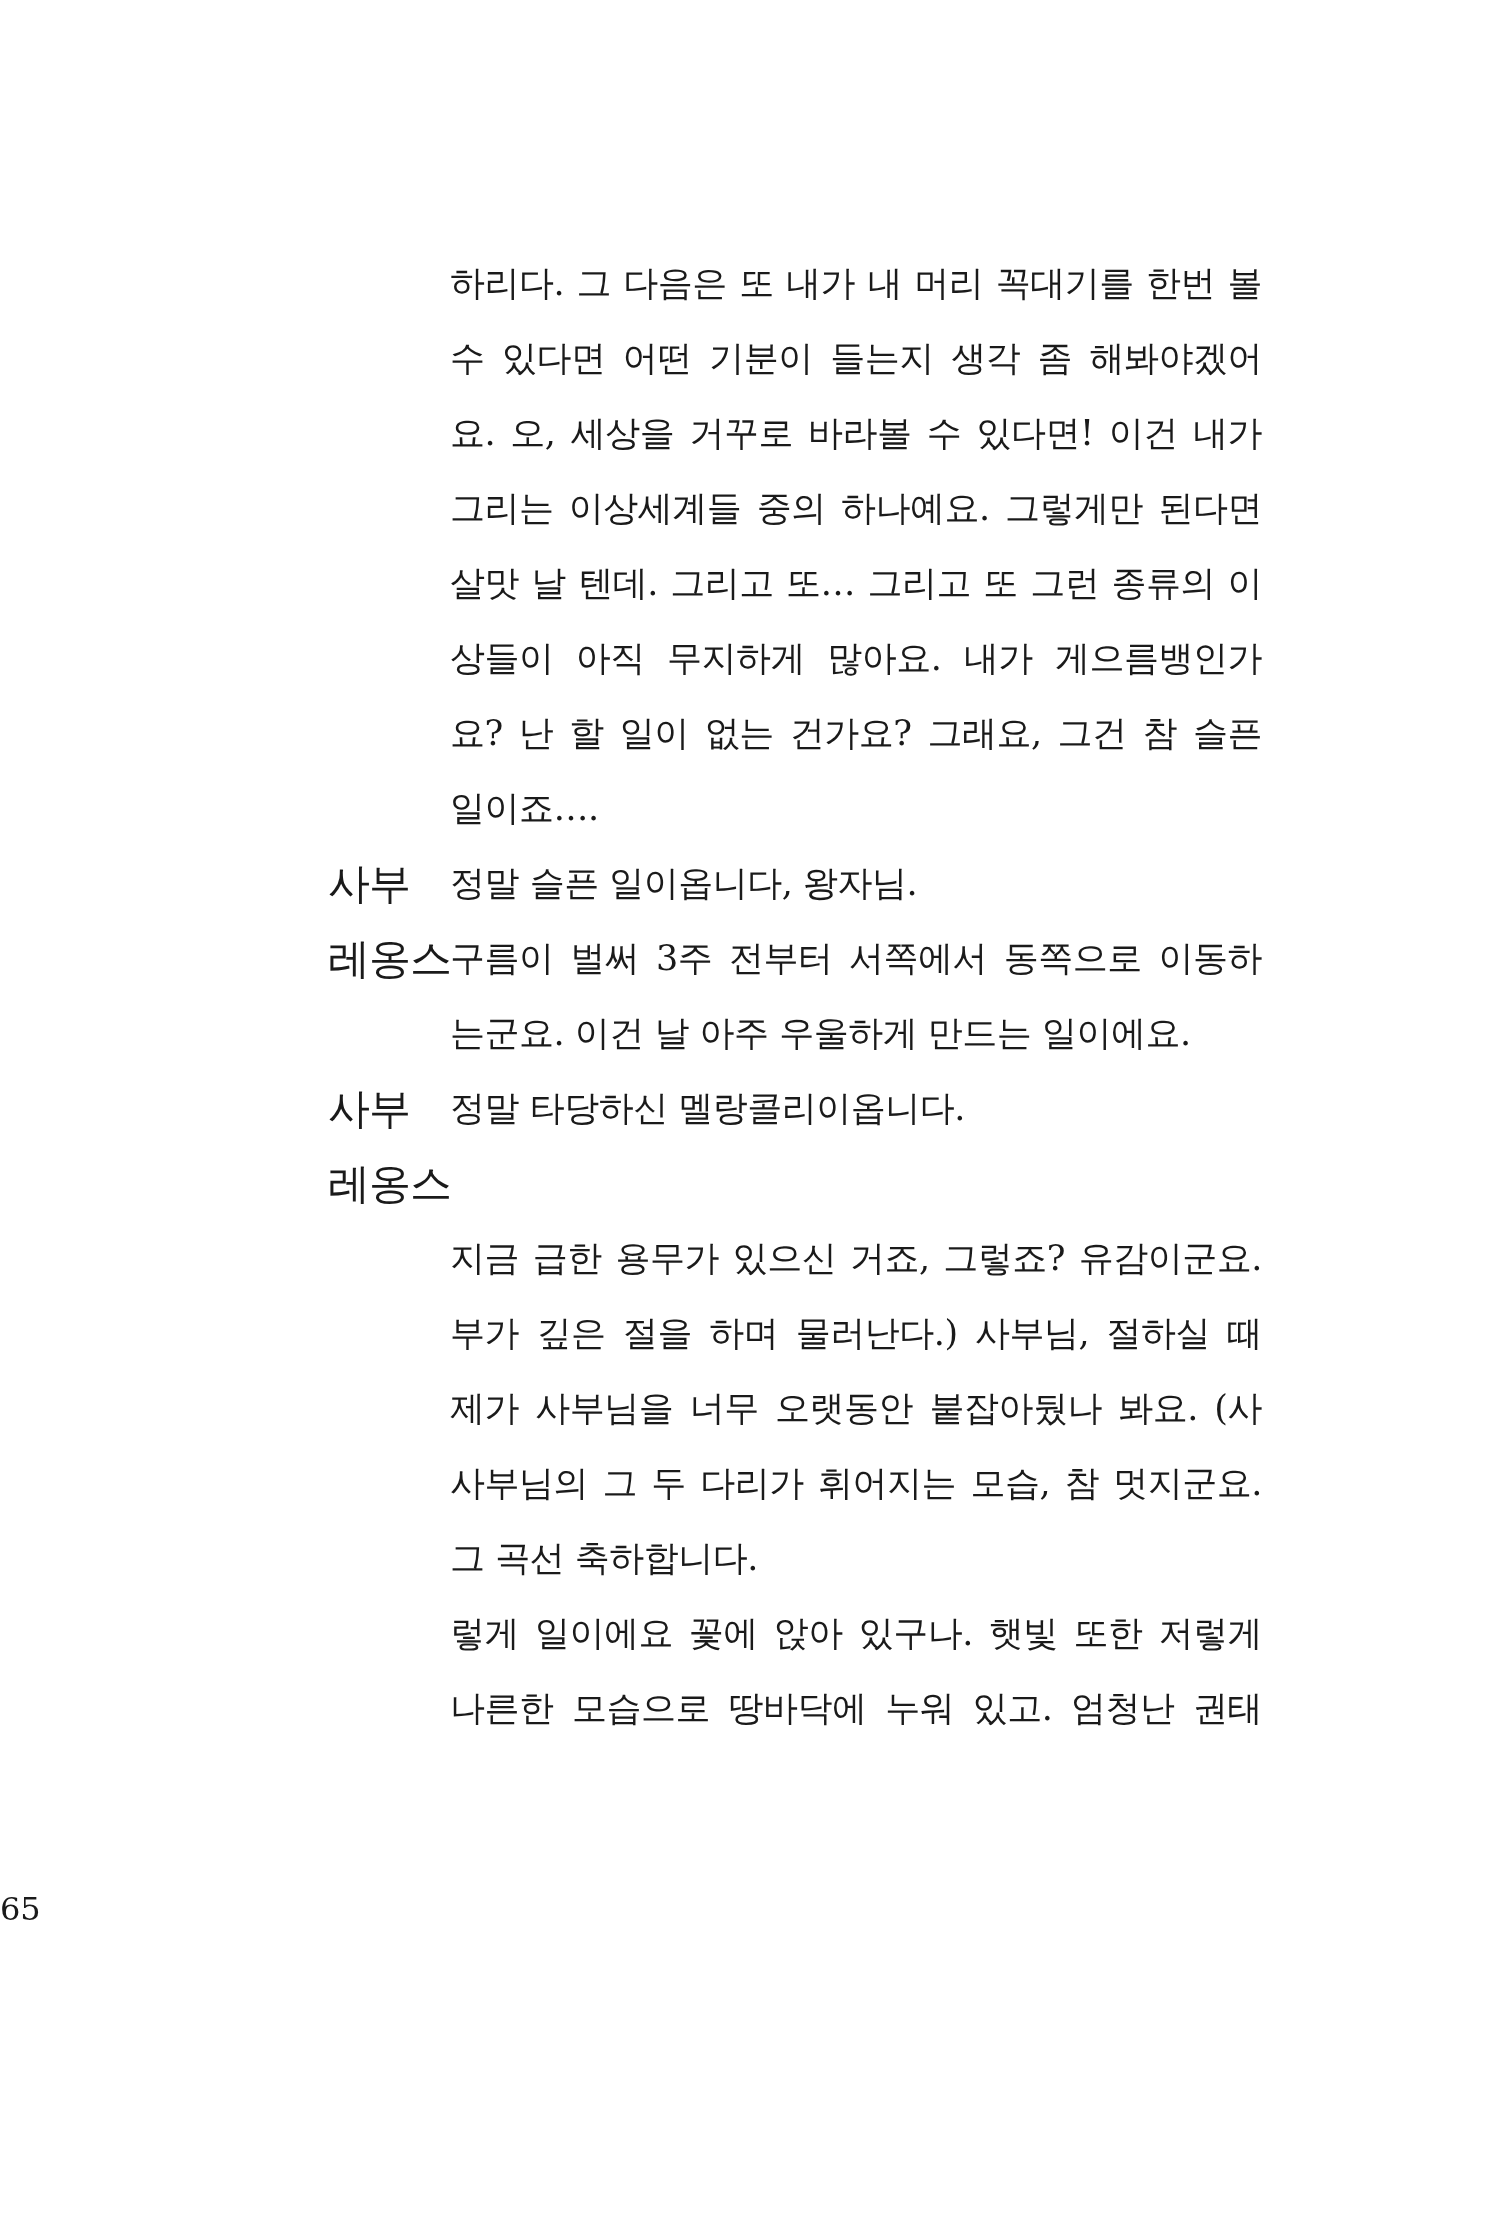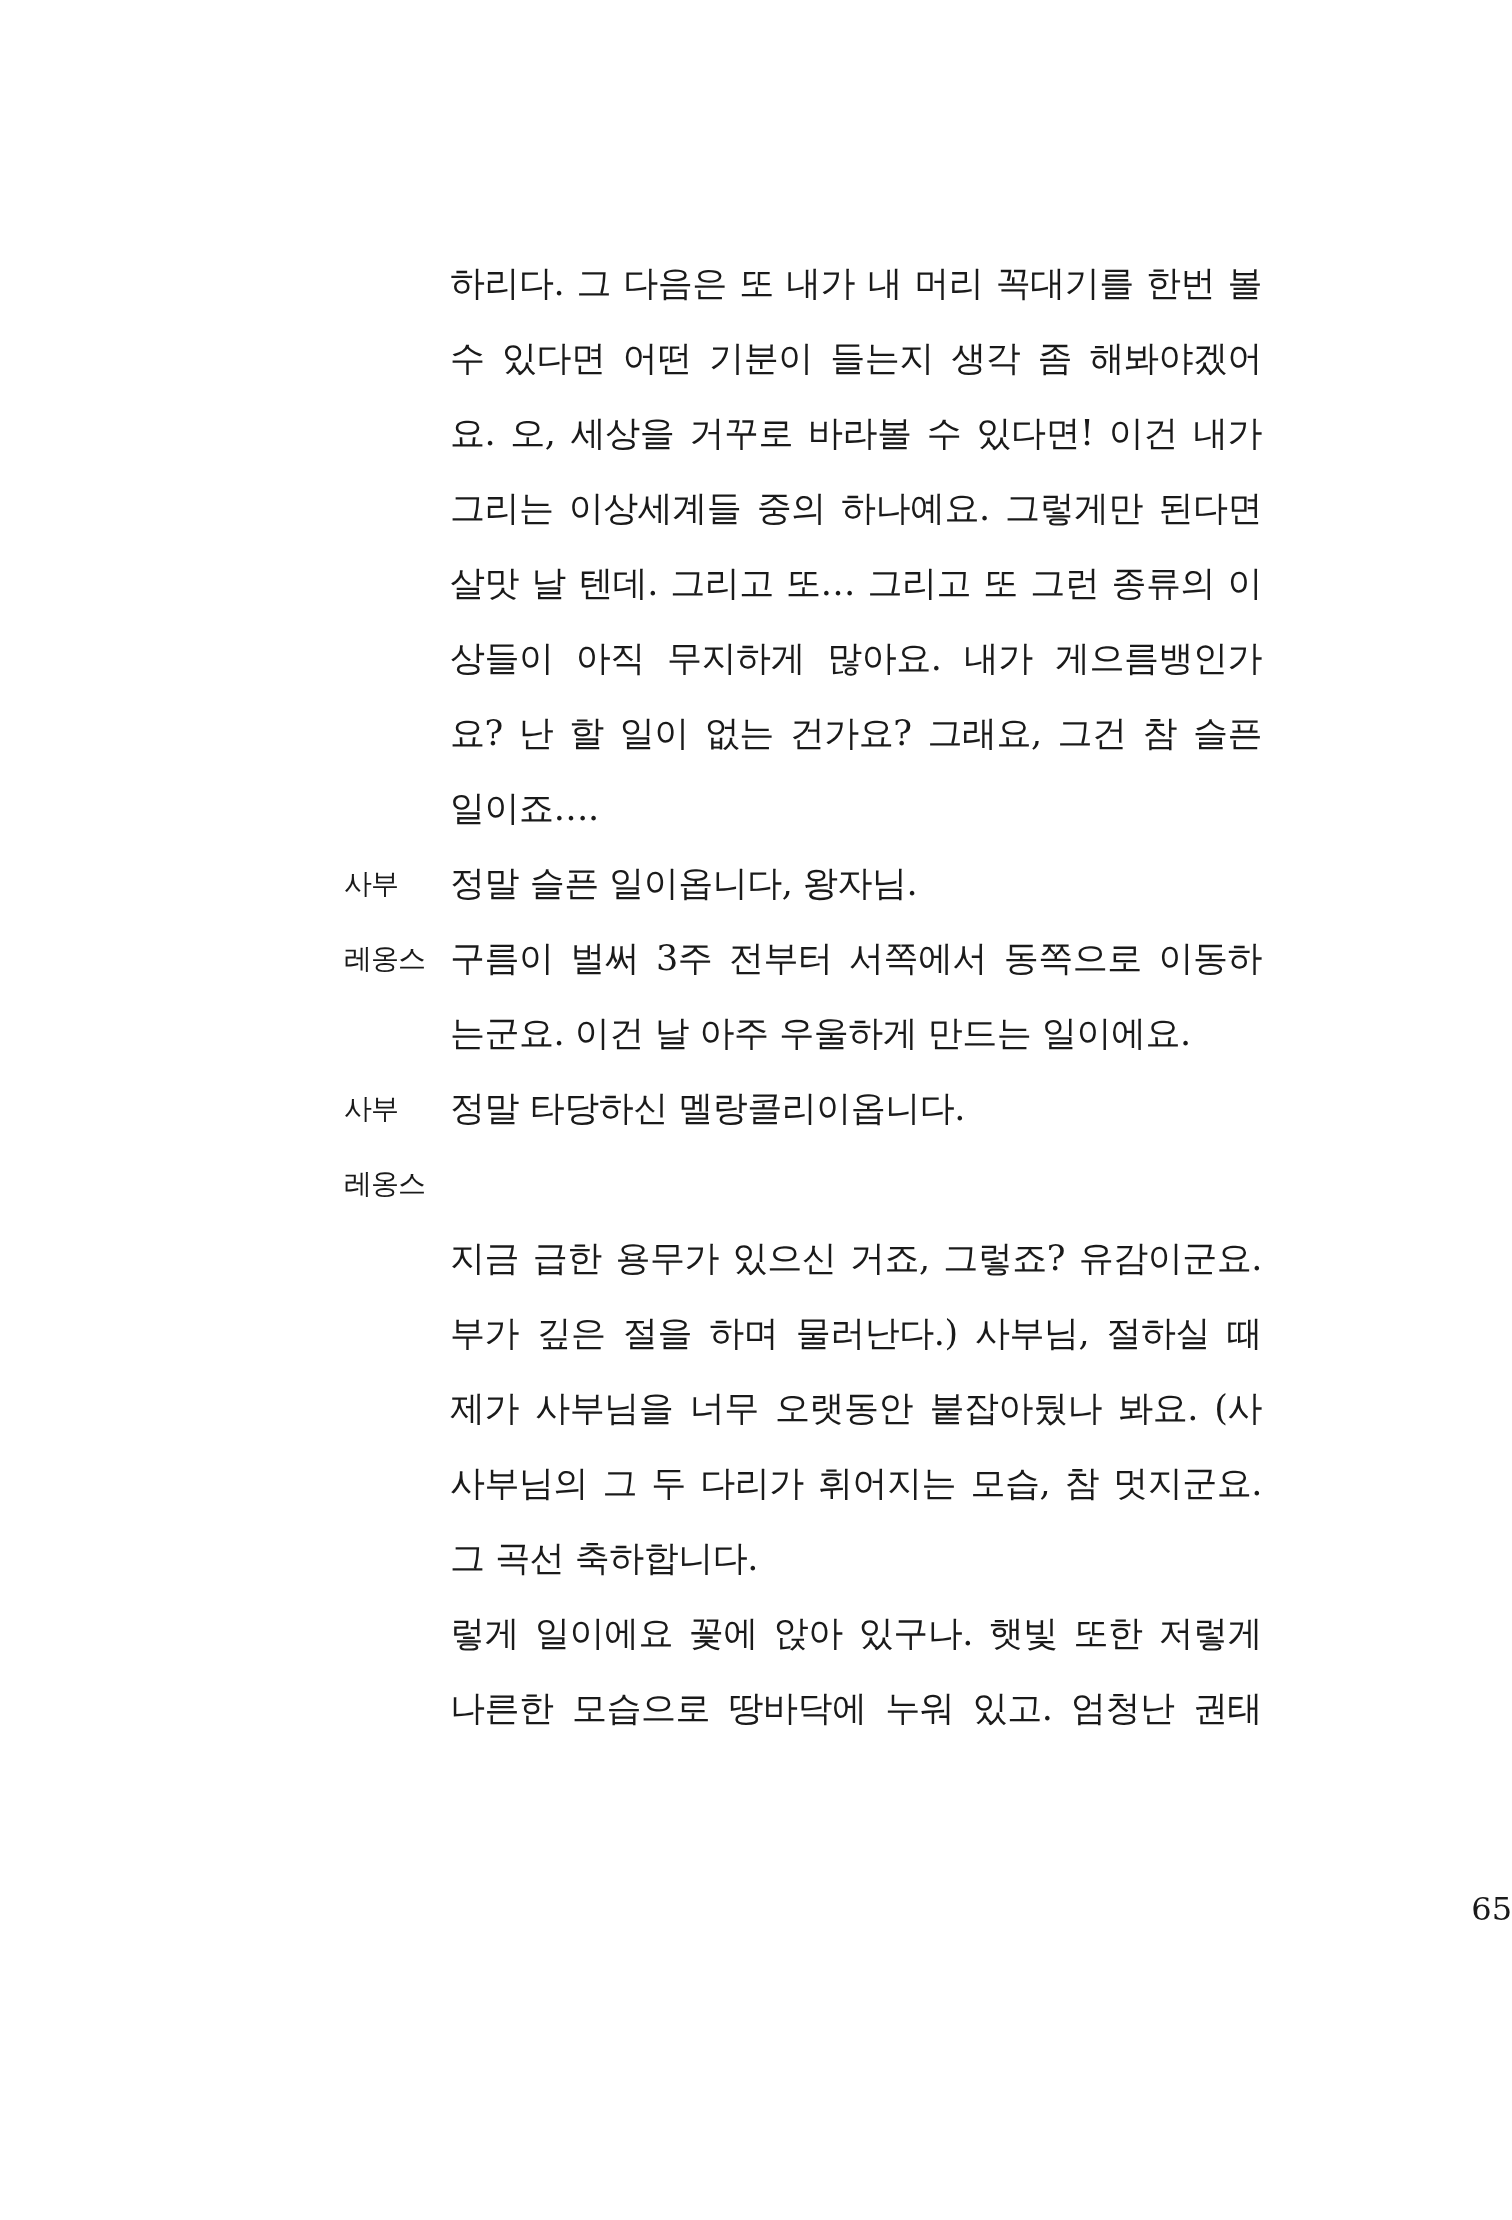--- a/index.html
+++ b/index.html
@@ -31,43 +31,43 @@
       position: relative;
       height: 75px;
       line-height: 75px;
       font-family: "DejaVu Serif", "Liberation Serif", serif;
       font-size: 35px;
       white-space: nowrap;
       letter-spacing: -0.5px;
     }
     .speaker {
       position: absolute;
-      left: 16px;
+      left: 0;
       top: 0;
       font-family: "DejaVu Sans", "Liberation Sans", sans-serif;
-      font-size: 28px;
+      font-size: 42px;
       letter-spacing: -1px;
     }
     .body-text {
       position: absolute;
       left: 122px;
       top: 0;
       width: 812px;
       text-align: justify;
       text-align-last: justify;
     }
     .body-text.last {
       text-align-last: left;
     }
     .page-number {
       position: absolute;
       left: 0;
       width: 1512px;
       top: 1890px;
-      text-align: right;
+      text-align: left;
       font-family: "DejaVu Serif", "Liberation Serif", serif;
       font-size: 32px;
       color: #1a1a1a;
     }
   </style>
 </head>
 <body>
 
 <div class="page">
   <div class="text-block">

